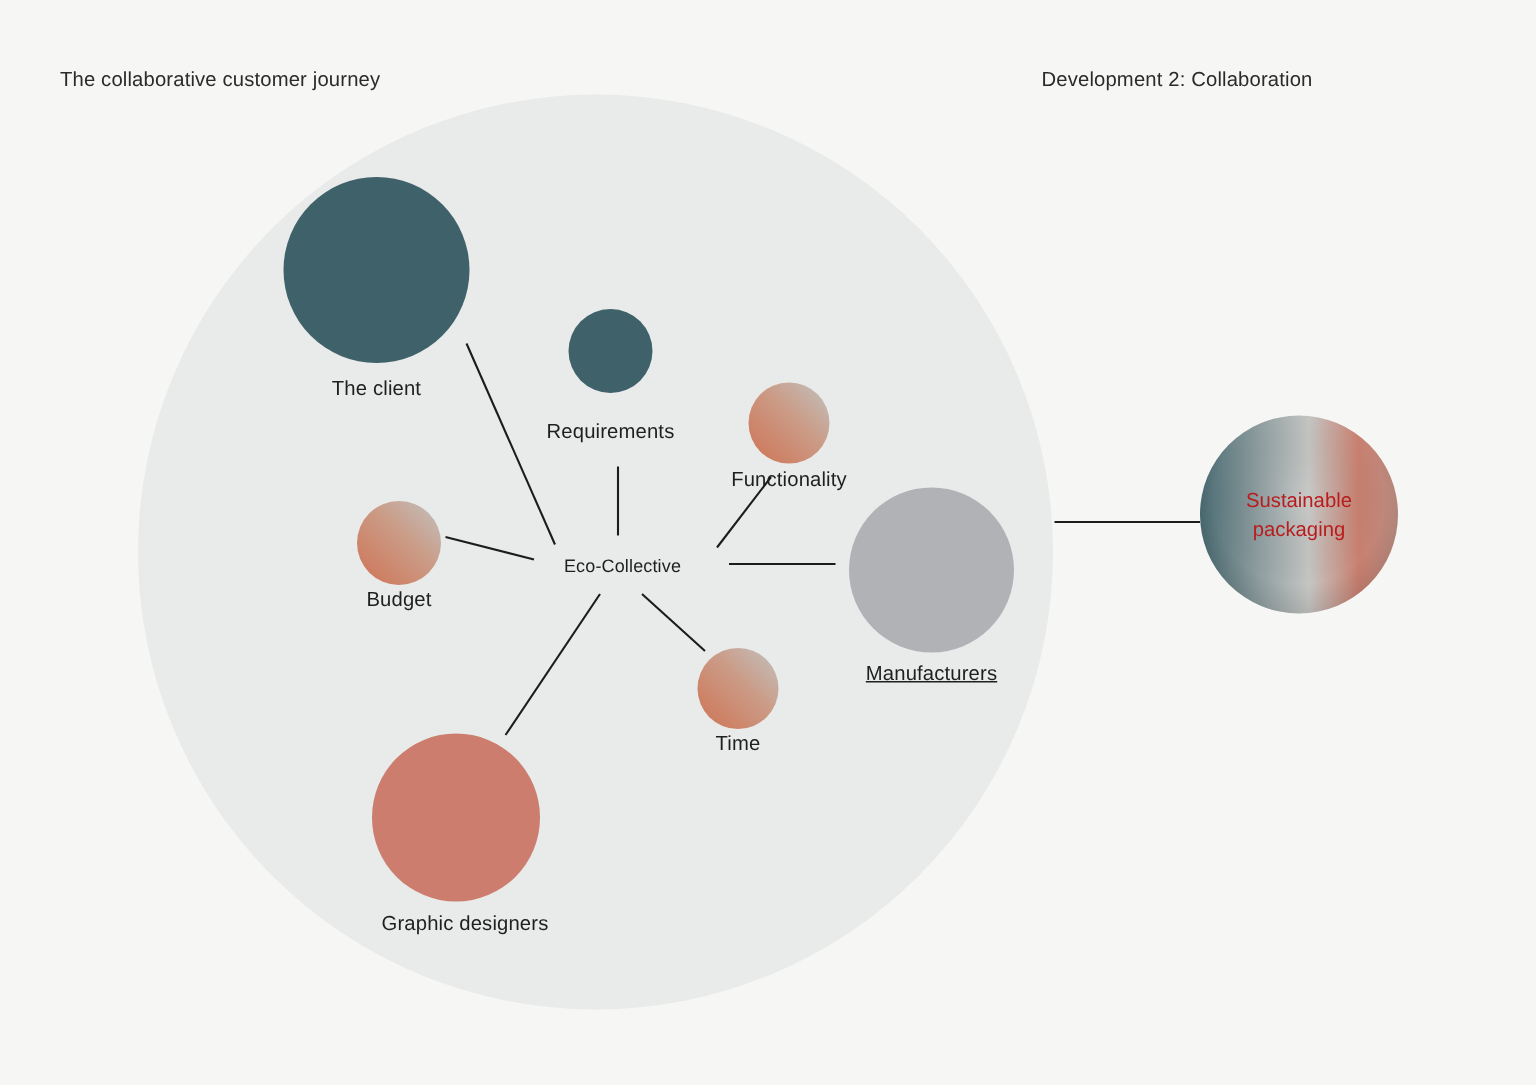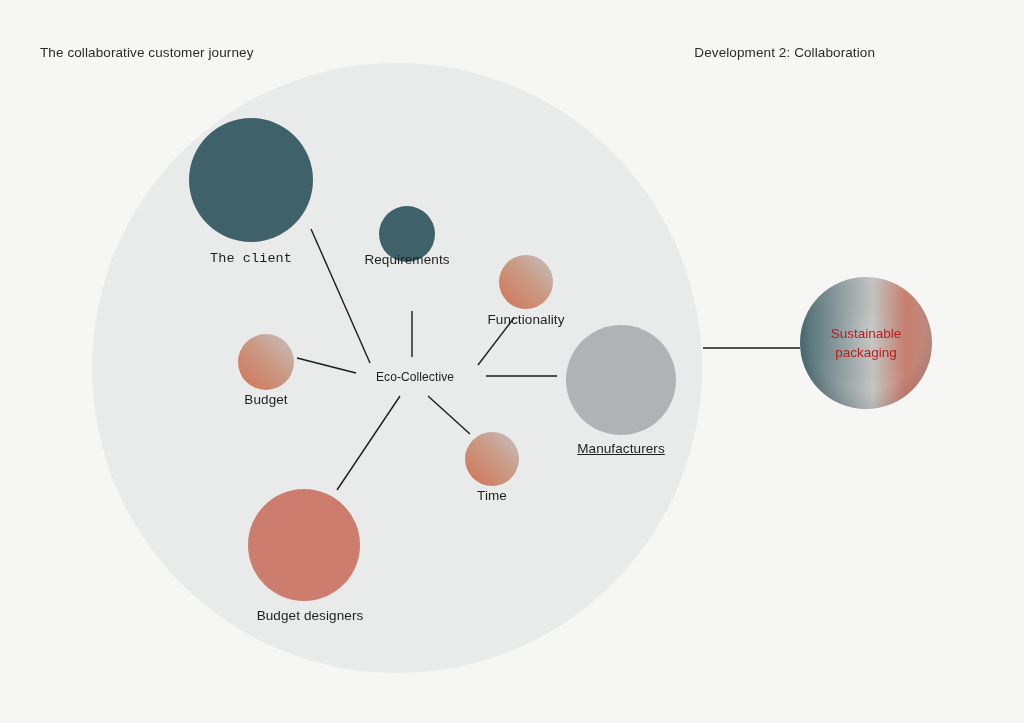--- a/index.html
+++ b/index.html
@@ -114,27 +114,27 @@
         <circle cx="621" cy="380" r="55" fill="#b0b2b5"></circle>
         <circle cx="492" cy="459" r="27" fill="url(#grad-node)"></circle>
         <circle cx="304" cy="545" r="56" fill="#cc7d6e"></circle>
       </g>
 
     <circle id="external-sphere" cx="866" cy="343" r="66" fill="url(#grad-sphere)"></circle>
     <circle cx="866" cy="343" r="66" fill="url(#sphere-shade)"></circle>
   </svg>
 
   <div id="label-layer">
-      <div class="node-label" style="left: 251px; top: 251px; font-family: Liberation Mono, monospace;">The client</div>
-      <div class="node-label" style="left: 407px; top: 252px;">Requirements</div>
+      <div class="node-label" style="left: 251px; top: 251px;">The client</div>
+      <div class="node-label" style="left: 407px; top: 280px;">Requirements</div>
       <div class="node-label" style="left: 526px; top: 312px;">Functionality</div>
       <div class="node-label" style="left: 266px; top: 392px;">Budget</div>
       <div class="node-label" style="left: 621px; top: 441px; text-decoration: underline;">Manufacturers</div>
       <div class="node-label" style="left: 492px; top: 488px;">Time</div>
-      <div class="node-label" style="left: 310px; top: 608px;">Budget designers</div>
+      <div class="node-label" style="left: 310px; top: 608px;">Graphic designers</div>
     </div>
 
   <div class="hub-label" id="hub-label" style="left: 415px; top: 377px;">Eco-Collective</div>
 
   <div class="sphere-label" id="sphere-label" style="left: 866px; top: 343px;">Sustainable
 packaging</div>
 
 </div>
 
 </body></html>

